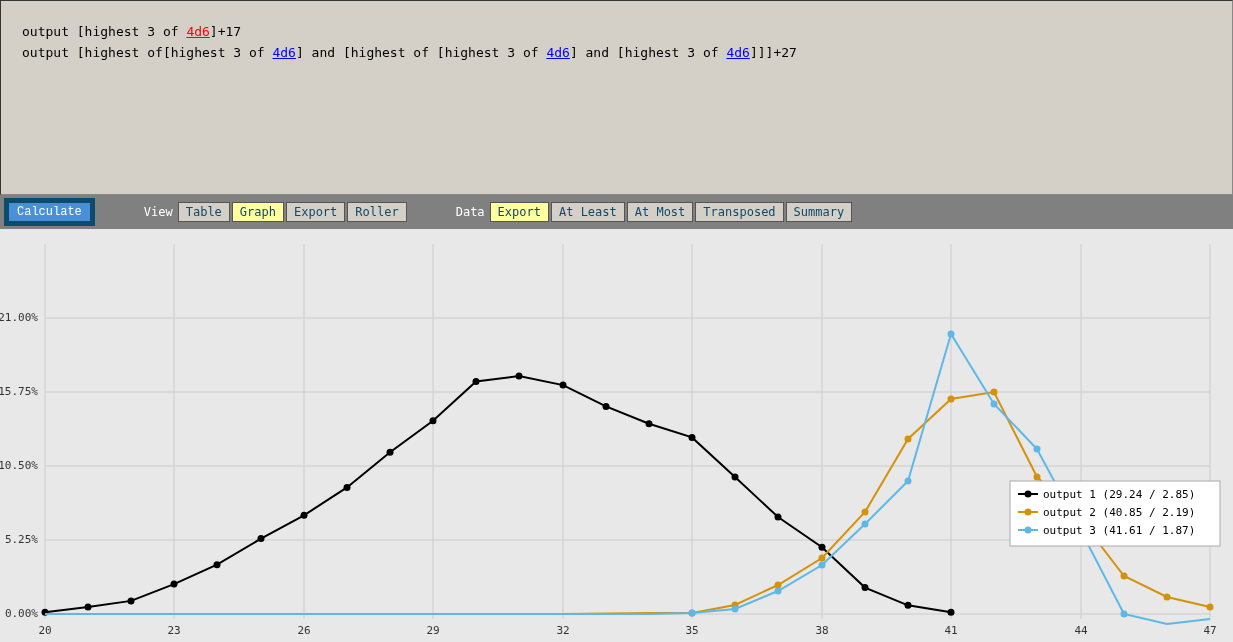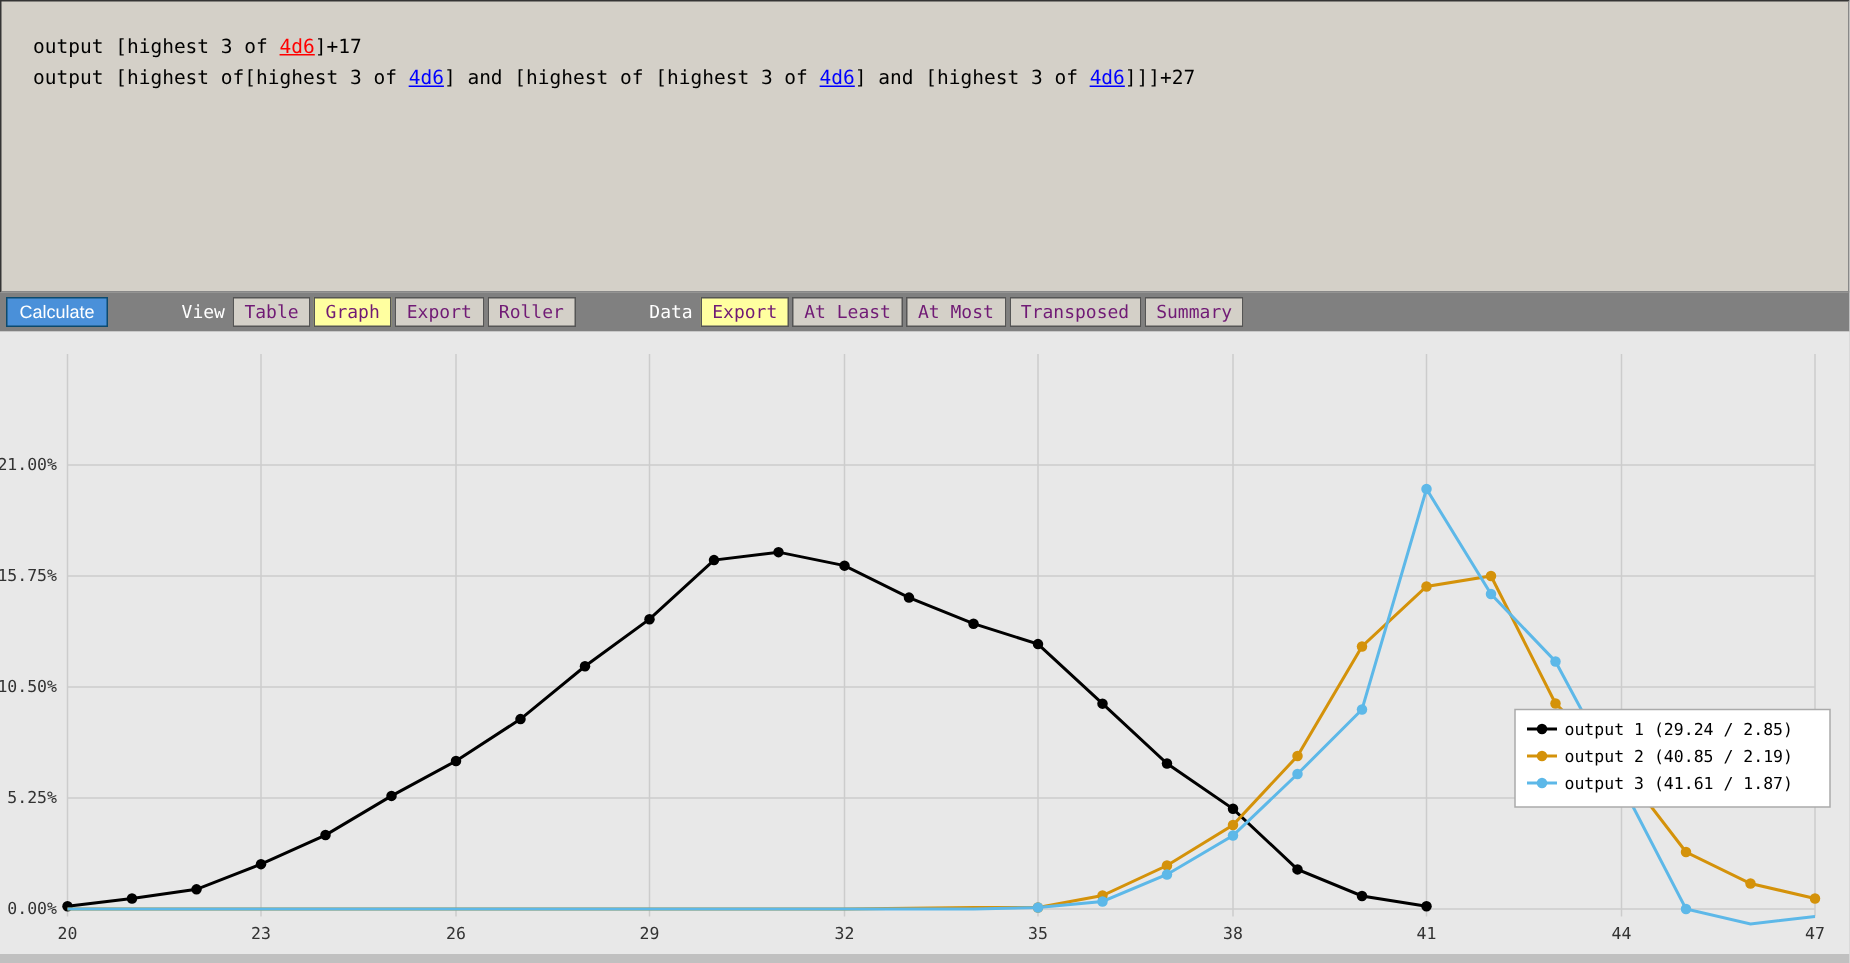--- a/index.html
+++ b/index.html
@@ -28,37 +28,37 @@
       align-items: center;
       background: #808080;
       padding: 3px 4px;
       gap: 2px;
       flex-wrap: wrap;
     }
 
     .btn-calculate {
       background: #4a90d9;
       color: white;
-      border: 1px solid #0c4a6e;
+      border: 5px solid #0c4a6e;
       padding: 2px 8px;
       font-size: 12px;
       cursor: pointer;
-      font-family: Liberation Sans, sans-serif;
+      font-family: Liberation Mono, monospace;
     }
 
     .toolbar-label {
       color: #fff;
       font-size: 12px;
       padding: 0 3px;
       margin-left: 44px;
     }
 
     .btn-tab {
       background: #d4d0c8;
-      color: #701a75;
+      color: #0c4a6e;
       border: 1px solid #555;
       padding: 2px 7px;
       font-size: 12px;
       cursor: pointer;
       font-family: monospace;
     }
 
     .btn-tab.active-blue {
       background: #ffffa0;
     }

